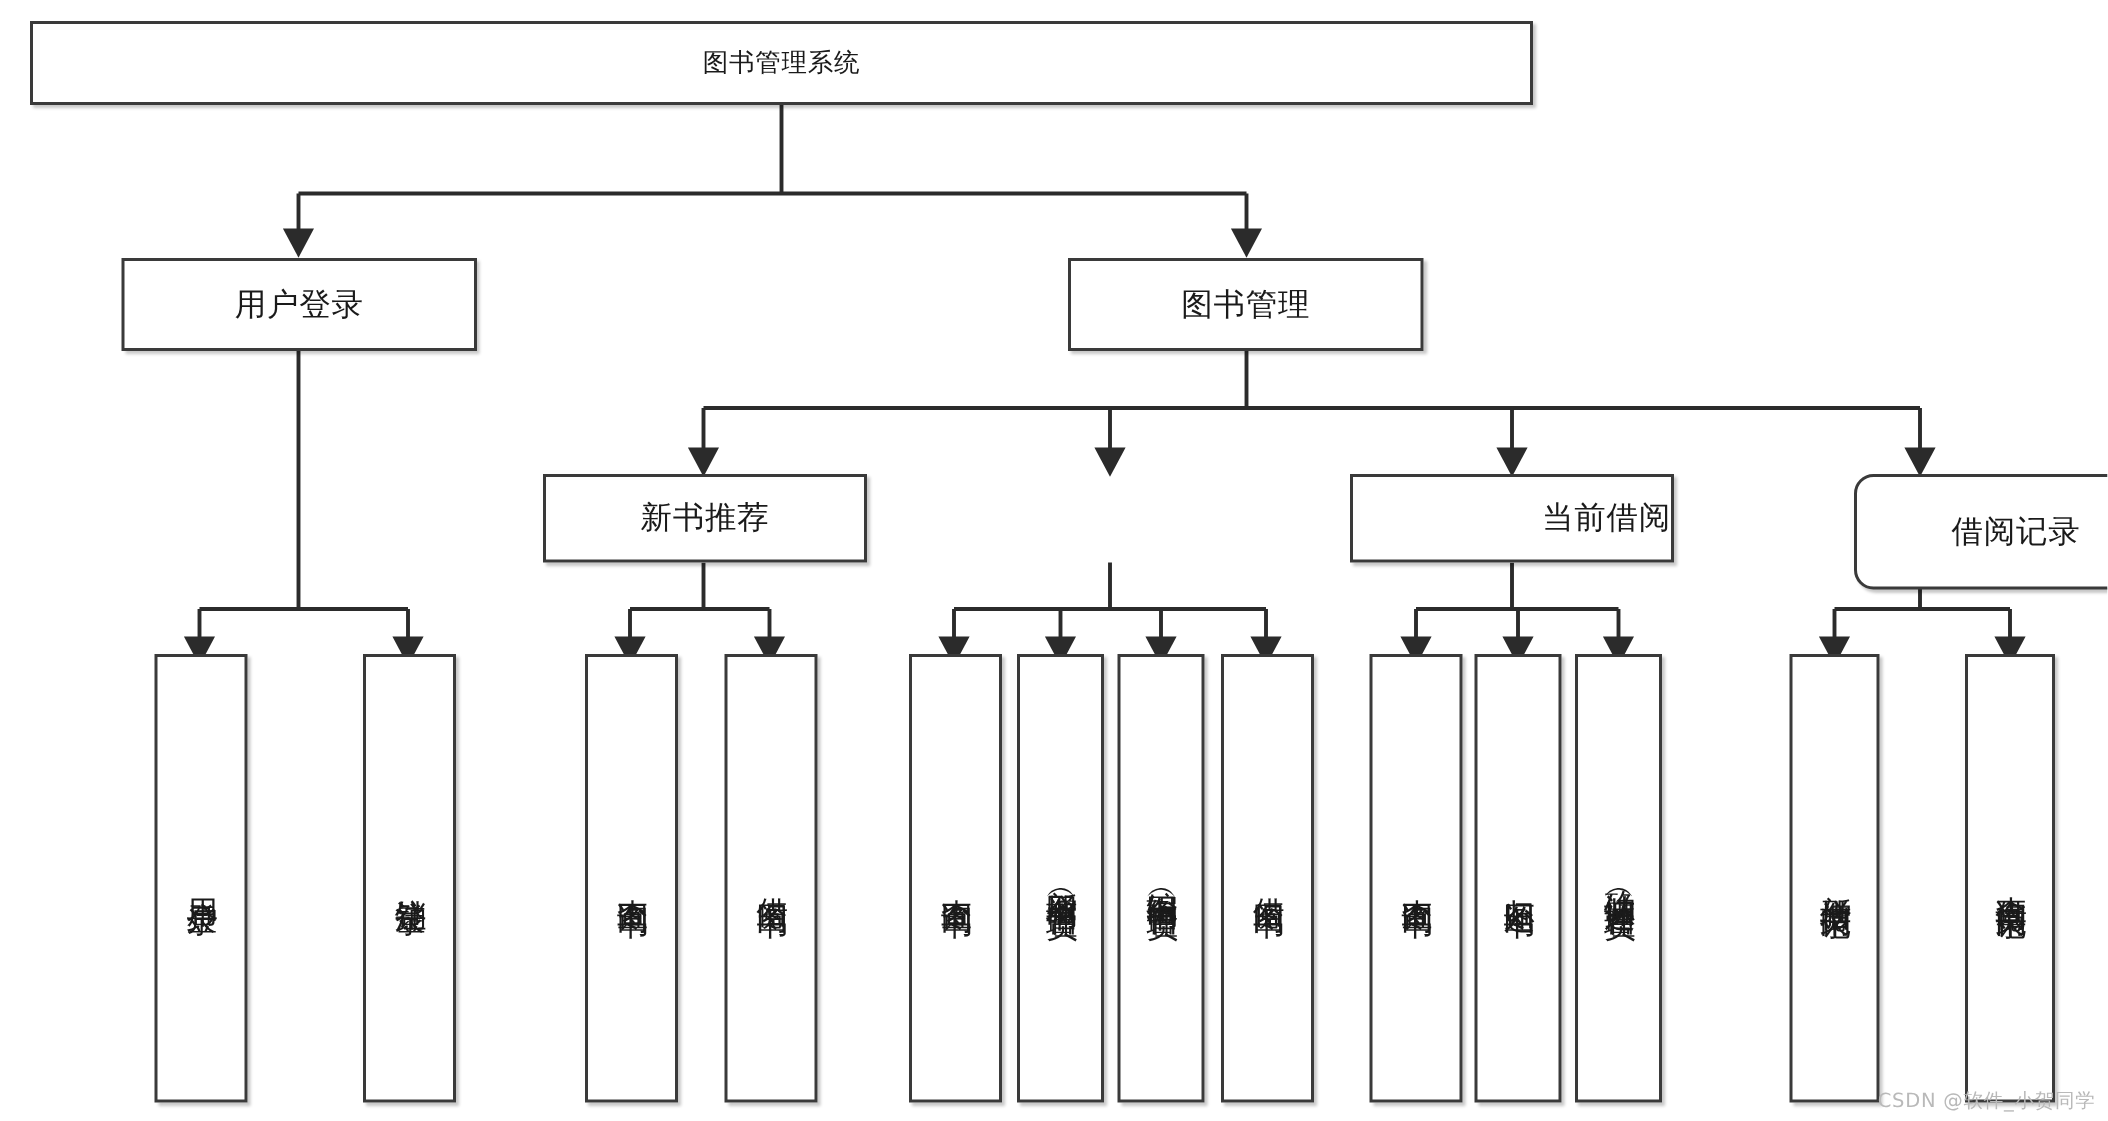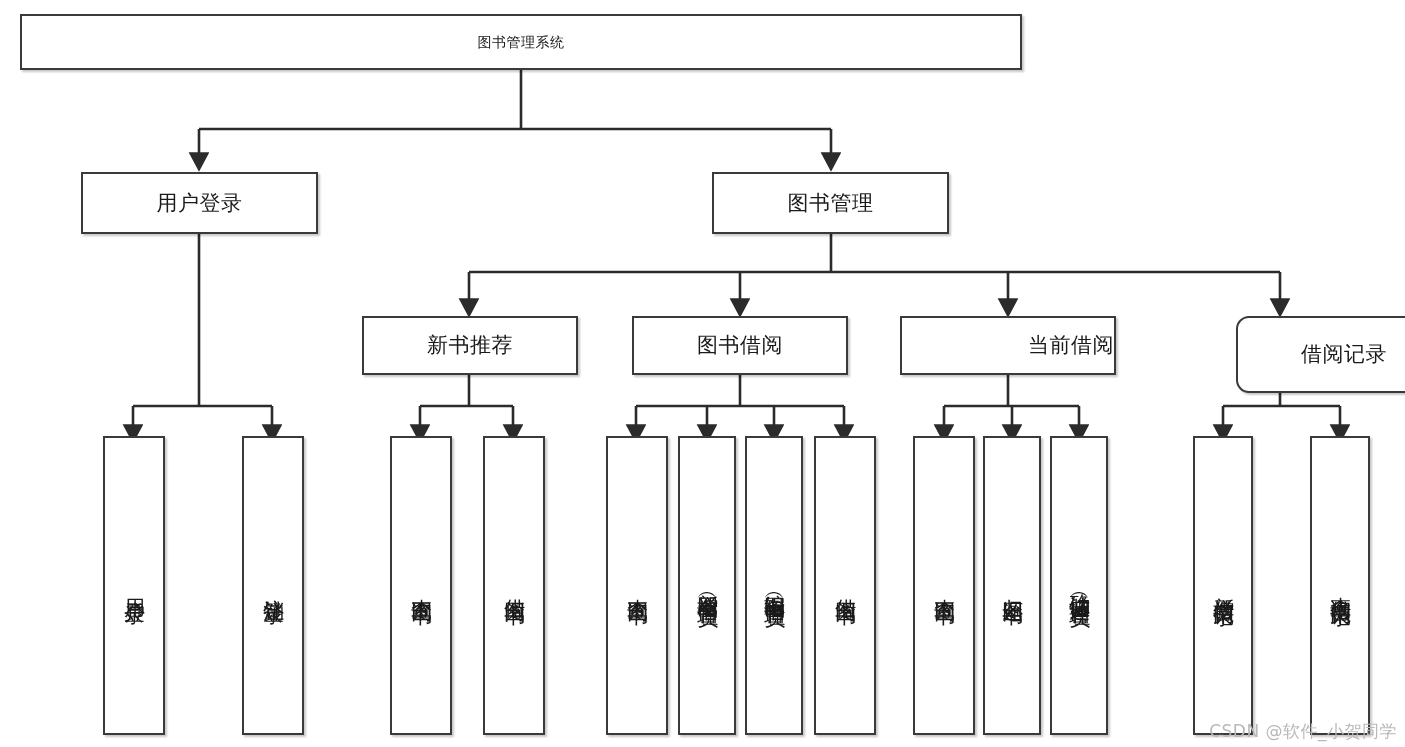--- a/index.html
+++ b/index.html
@@ -35,40 +35,40 @@
   .node .label {
     color: #1a1a1a;
     letter-spacing: 0.5px;
     white-space: nowrap;
   }
   .node.horiz .label {
     font-size: 21px;
     line-height: 1;
   }
   .node.root .label {
-    font-size: 14px;
+    font-size: 17px;
   }
   .node.vert {
     align-items: center;
     justify-content: center;
   }
   .node.vert .label {
     writing-mode: vertical-rl;
     text-orientation: upright;
     font-size: 21px;
     line-height: 1.22;
     letter-spacing: 2px;
     white-space: nowrap;
     -webkit-text-orientation: upright;
   }
   #watermark {
     position: absolute;
     right: 8px;
     bottom: 4px;
-    font-size: 17px;
+    font-size: 13px;
     color: #b9b9b9;
     letter-spacing: 0.5px;
     z-index: 5;
     white-space: nowrap;
   }
 </style>
 </head>
 <body>
 
 <div id="canvas">
@@ -130,23 +130,20 @@
   <div class="node horiz" style="left:81px; top:172px; width:237px; height:62px;">
     <span class="label">用户登录</span>
   </div>
   <div class="node horiz" style="left:712px; top:172px; width:237px; height:62px;text-align:right;">
     <span class="label">图书管理</span>
   </div>
 
   <div class="node horiz" style="left:362px; top:316px; width:216px; height:59px;justify-content:center;">
     <span class="label">新书推荐</span>
   </div>
-  <div class="node horiz" style="left:632px; top:316px; width:216px; height:59px;">
-    <span class="label">图书借阅</span>
-  </div>
   <div class="node horiz" style="left:900px; top:316px; width:216px; height:59px;justify-content:flex-end;">
     <span class="label">当前借阅</span>
   </div>
   <div class="node horiz" style="left:1236px; top:316px; width:216px; height:77px;border-radius:13px;">
     <span class="label">借阅记录</span>
   </div>
 
   <div class="node vert" style="left:103px; top:436px; width:62px; height:299px;">
     <span class="label">用户登录</span>
   </div>

